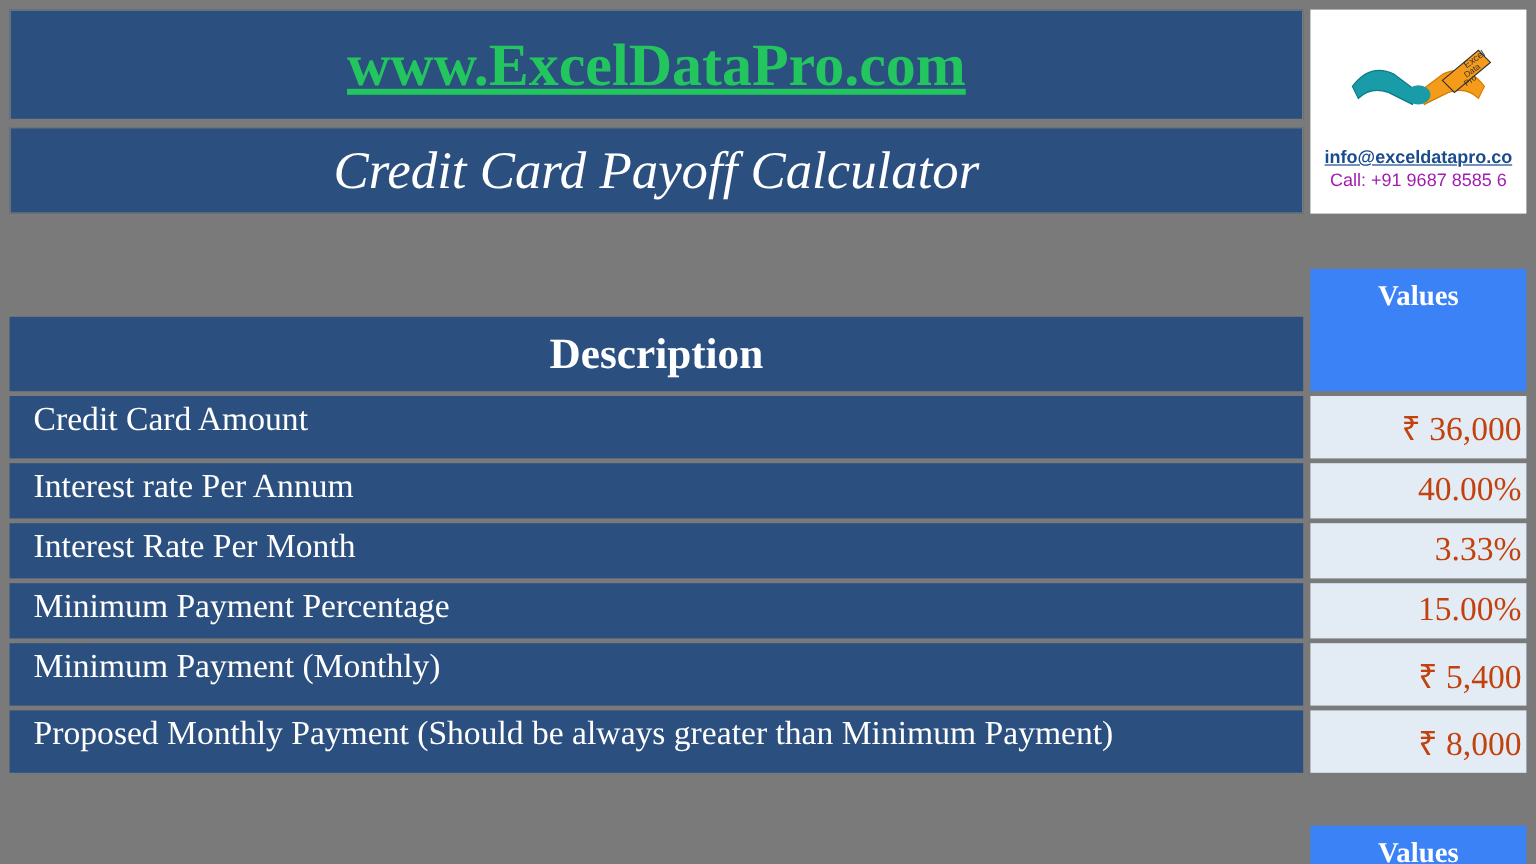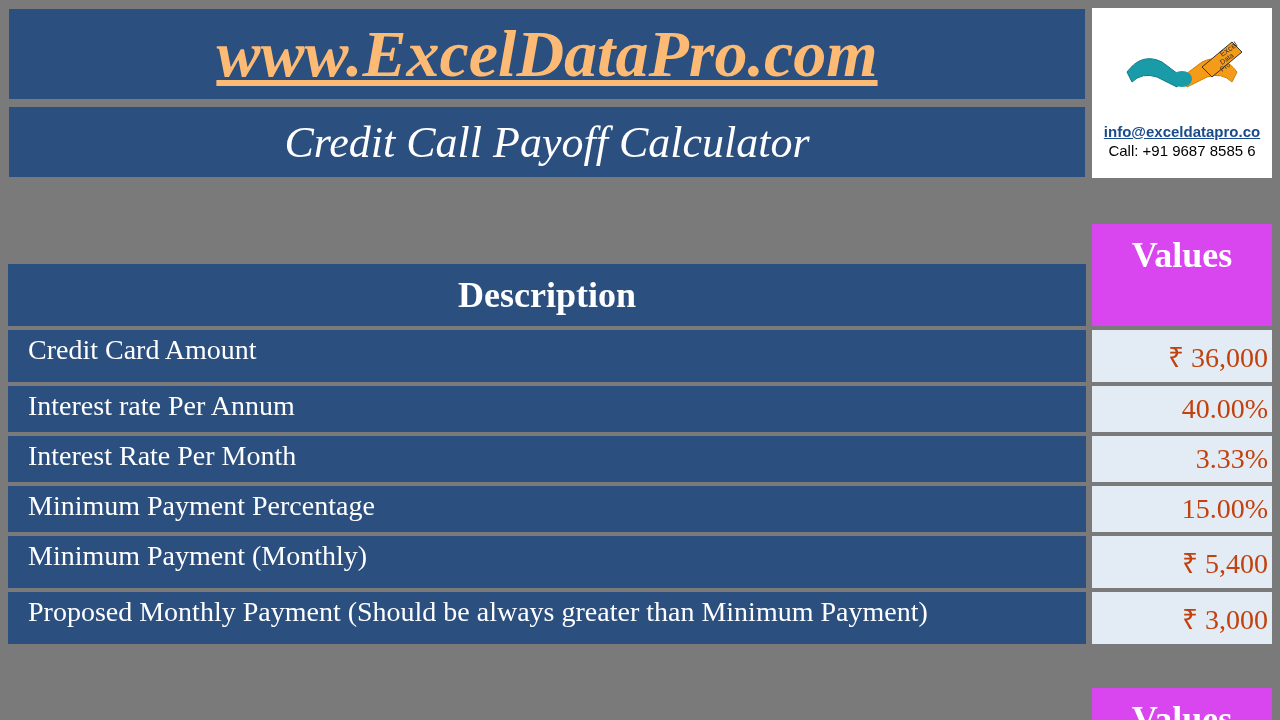--- a/index.html
+++ b/index.html
@@ -27,24 +27,23 @@
   }
   .url-box {
     background: #2b4f7f;
     border: 1px solid #7a7a7a;
     height: 92px;
     display: flex;
     align-items: center;
     justify-content: center;
   }
   .url-text {
-    color: #fdba74;
-    font-style: italic;
-    font-weight: bold;
-    font-size: 66px;
+    color: #22c55e;
+    font-weight: bold;
+    font-size: 50px;
     text-decoration: underline;
     font-family: 'Comic Sans MS', cursive, Georgia, serif;
   }
   .title-box {
     background: #2b4f7f;
     border: 1px solid #7a7a7a;
     height: 72px;
     display: flex;
     align-items: center;
     justify-content: center;
@@ -67,21 +66,21 @@
   }
   .logo-svg { margin-bottom: 6px; }
   .contact-email {
     color: #1a4b8c;
     font-size: 15px;
     text-decoration: underline;
     font-family: Arial, sans-serif;
     font-weight: bold;
   }
   .contact-phone {
-    color: #000000;
+    color: #a21caf;
     font-size: 15px;
     font-family: Arial, sans-serif;
     margin-top: 2px;
   }
   .gap-row {
     height: 40px;
     background: #7a7a7a;
   }
   .table-section {
     margin: 0 8px;
@@ -97,23 +96,23 @@
     color: #fff;
     font-size: 36px;
     font-weight: bold;
     text-align: center;
     padding: 10px 0;
     font-family: Georgia, serif;
     margin-top: 40px;
   }
   .values-header {
     width: 180px;
-    background: #d946ef;
+    background: #3b82f6;
     color: #fff;
-    font-size: 36px;
+    font-size: 24px;
     font-weight: bold;
     text-align: center;
     padding: 10px 0;
     font-family: Georgia, serif;
   }
   .data-row {
     display: flex;
     gap: 6px;
     margin-bottom: 4px;
   }
@@ -139,21 +138,21 @@
 <body>
 
 <div class="container">
 
   <div class="header-row">
     <div class="header-main">
       <div class="url-box">
         <a class="url-text">www.ExcelDataPro.com</a>
       </div>
       <div class="title-box">
-        <span class="title-text">Credit Call Payoff Calculator</span>
+        <span class="title-text">Credit Card Payoff Calculator</span>
       </div>
     </div>
     <div class="logo-box">
       <svg class="logo-svg" width="150" height="90" viewBox="0 0 150 90">
         <path d="M 20 45 Q 35 25 55 35 L 75 50 L 70 60 L 50 50 Q 35 45 25 55 Z" fill="#1a9ba8" stroke="#0a7a88" stroke-width="1"></path>
         <path d="M 130 45 Q 115 25 95 35 L 75 50 L 80 60 L 100 50 Q 115 45 125 55 Z" fill="#f59b1a" stroke="#d57b00" stroke-width="1"></path>
         <ellipse cx="75" cy="52" rx="10" ry="8" fill="#1a9ba8"></ellipse>
         <path d="M 95 40 L 125 15 L 135 25 L 105 50 Z" fill="#f59b1a" stroke="#333" stroke-width="1"></path>
         <text x="115" y="30" font-size="8" fill="#333" font-family="Arial" transform="rotate(-35 115 30)">Excel</text>
         <text x="115" y="38" font-size="7" fill="#333" font-family="Arial" transform="rotate(-35 115 38)">Data</text>
@@ -186,21 +185,21 @@
     <div class="data-row">
       <div class="desc-cell">Minimum Payment Percentage</div>
       <div class="value-cell">15.00%</div>
     </div>
     <div class="data-row">
       <div class="desc-cell">Minimum Payment (Monthly)</div>
       <div class="value-cell">₹ 5,400</div>
     </div>
     <div class="data-row">
       <div class="desc-cell">Proposed Monthly Payment (Should be always greater than Minimum Payment)</div>
-      <div class="value-cell">₹ 3,000</div>
+      <div class="value-cell">₹ 8,000</div>
     </div>
   </div>
 
   <div class="gap-row"></div>
 
   <div class="table-section">
     <div class="table-header-row">
       <div class="desc-header">Description</div>
       <div class="values-header">Values</div>
     </div>

